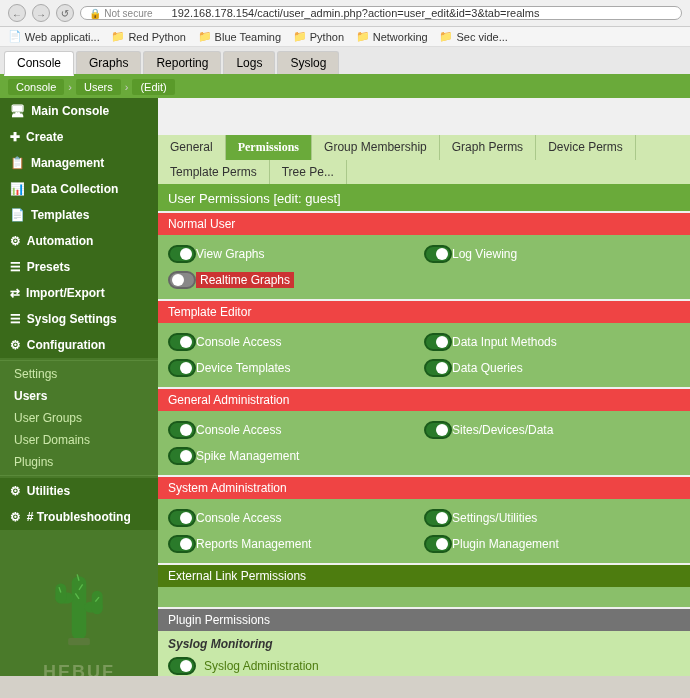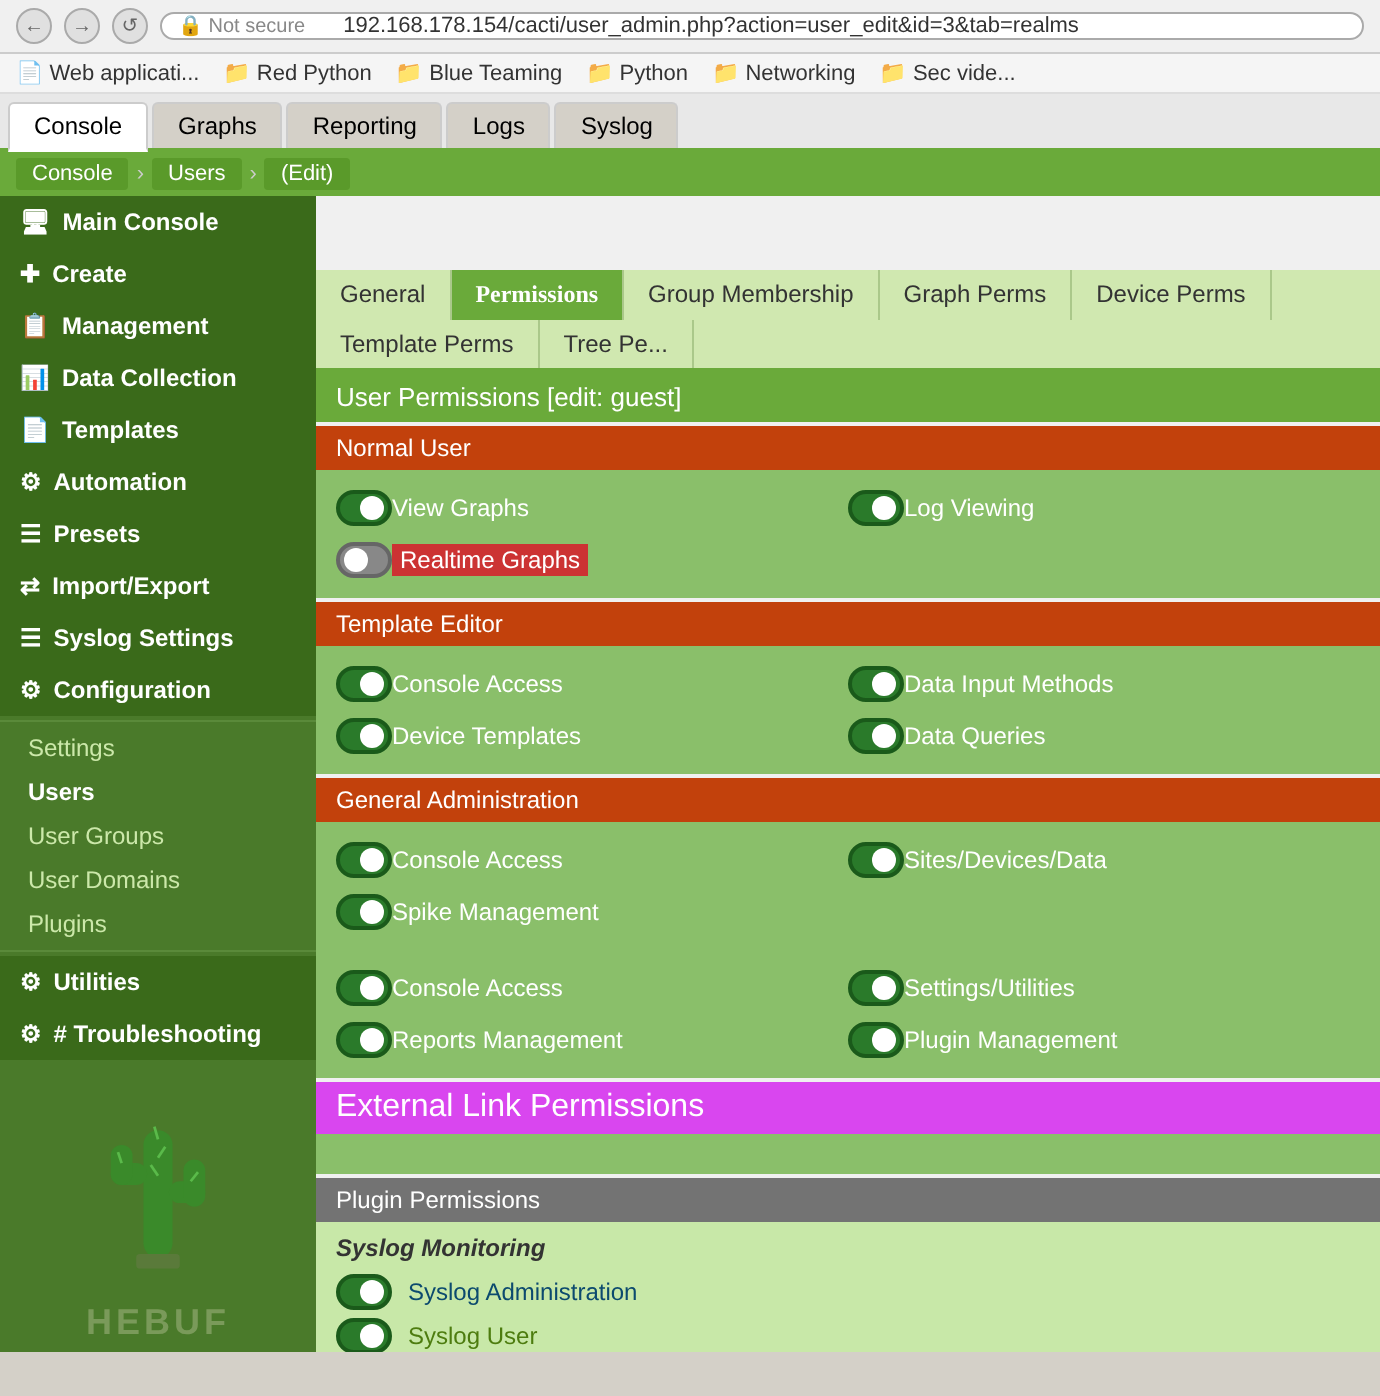--- a/index.html
+++ b/index.html
@@ -39,41 +39,41 @@
 
     
     .sub-tabs { background: #d0e8b0; display: flex; border-bottom: 2px solid #6aaa3a; flex-wrap: wrap; margin-top: 37px; }
     .sub-tab { padding: 5px 12px; font-size: 12px; cursor: pointer; border-right: 1px solid #aac88a; color: #333; }
     .sub-tab.active { background: #6aaa3a; color: white; font-weight: bold; font-family: Liberation Serif, serif; }
 
     
     .content-header { background: #6aaa3a; color: white; padding: 5px 10px; font-size: 13px; font-weight: normal; }
 
     
-    .perm-section-header { background: #c2410c; color: white; padding: 4px 10px; font-size: 12px; margin-top: 2px; }
+    .perm-section-header { background: #ef4444; color: white; padding: 4px 10px; font-size: 12px; margin-top: 2px; }
     .perm-section-content { background: #8abf6a; padding: 6px 10px; }
     .perm-row { display: flex; align-items: center; padding: 4px 0; }
     .perm-item { display: flex; align-items: center; gap: 0; flex: 1; }
     .toggle-btn { width: 28px; height: 18px; border-radius: 9px; background: #2a7a2a; border: 2px solid #1a5a1a; position: relative; cursor: pointer; flex-shrink: 0; }
     .toggle-btn::after { content: ''; position: absolute; right: 2px; top: 1px; width: 12px; height: 12px; border-radius: 50%; background: white; }
     .toggle-btn.off { background: #888; border-color: #666; }
     .toggle-btn.off::after { right: auto; left: 2px; }
     .perm-label { color: white; font-size: 12px; }
     .perm-label.red-highlight { background: #cc3333; color: white; padding: 1px 4px; }
 
     
     .plugin-section { background: #c8e8a8; padding: 6px 10px; }
     .plugin-title { font-weight: bold; font-style: italic; font-size: 12px; color: #333; margin-bottom: 4px; }
     .plugin-item { display: flex; align-items: center; gap: 8px; padding: 2px 0; }
 
-    .cactus-area { display: flex; align-items: center; justify-content: center; flex-direction: column; padding: 17px 0 0; }
+    .cactus-area { display: flex; align-items: center; justify-content: center; flex-direction: column; padding: 28px 0 0; }
     .cactus-svg { width: 80px; height: 100px; }
 
     
-    .external-section { background: #d946ef; color: white; padding: 4px 10px; font-size: 16px; margin-top: 2px; }
+    .external-section { background: #4d7c0f; color: white; padding: 4px 10px; font-size: 12px; margin-top: 2px; }
     .external-content { background: #8abf6a; padding: 4px 10px; min-height: 20px; }
 
     .plugin-perm-header { background: #737373; color: white; padding: 4px 10px; font-size: 12px; margin-top: 2px; }
   </style>
 </head>
 <body>
 
 <div class="browser-bar">
   <button class="browser-btn">←</button>
   <button class="browser-btn">→</button>
@@ -289,20 +289,21 @@
         <div class="perm-row">
           <div class="perm-item">
             <div class="toggle-btn"></div>
             <span class="perm-label">Spike Management</span>
           </div>
         </div>
       </div>
     </div>
 
     <div>
+      <div class="perm-section-header">System Administration</div>
       <div class="perm-section-content">
         <div class="perm-row">
           <div class="perm-item">
             <div class="toggle-btn"></div>
             <span class="perm-label">Console Access</span>
           </div>
           <div class="perm-item">
             <div class="toggle-btn"></div>
             <span class="perm-label">Settings/Utilities</span>
           </div>
@@ -324,21 +325,21 @@
       <div class="external-section">External Link Permissions</div>
       <div class="external-content"></div>
     </div>
 
     <div>
       <div class="plugin-perm-header">Plugin Permissions</div>
       <div class="plugin-section">
         <div class="plugin-title">Syslog Monitoring</div>
         <div class="plugin-item">
           <div class="toggle-btn" style="background:#2a7a2a; border-color:#1a5a1a;"></div>
-          <span class="perm-label" style="color:#0c4a6e;">Syslog Administration</span>
+          <span class="perm-label" style="color:#4d7c0f;">Syslog Administration</span>
         </div>
         <div class="plugin-item">
           <div class="toggle-btn" style="background:#2a7a2a; border-color:#1a5a1a;"></div>
           <span class="perm-label" style="color:#4d7c0f;">Syslog User</span>
         </div>
       </div>
     </div>
 
   </div>
 </div>

